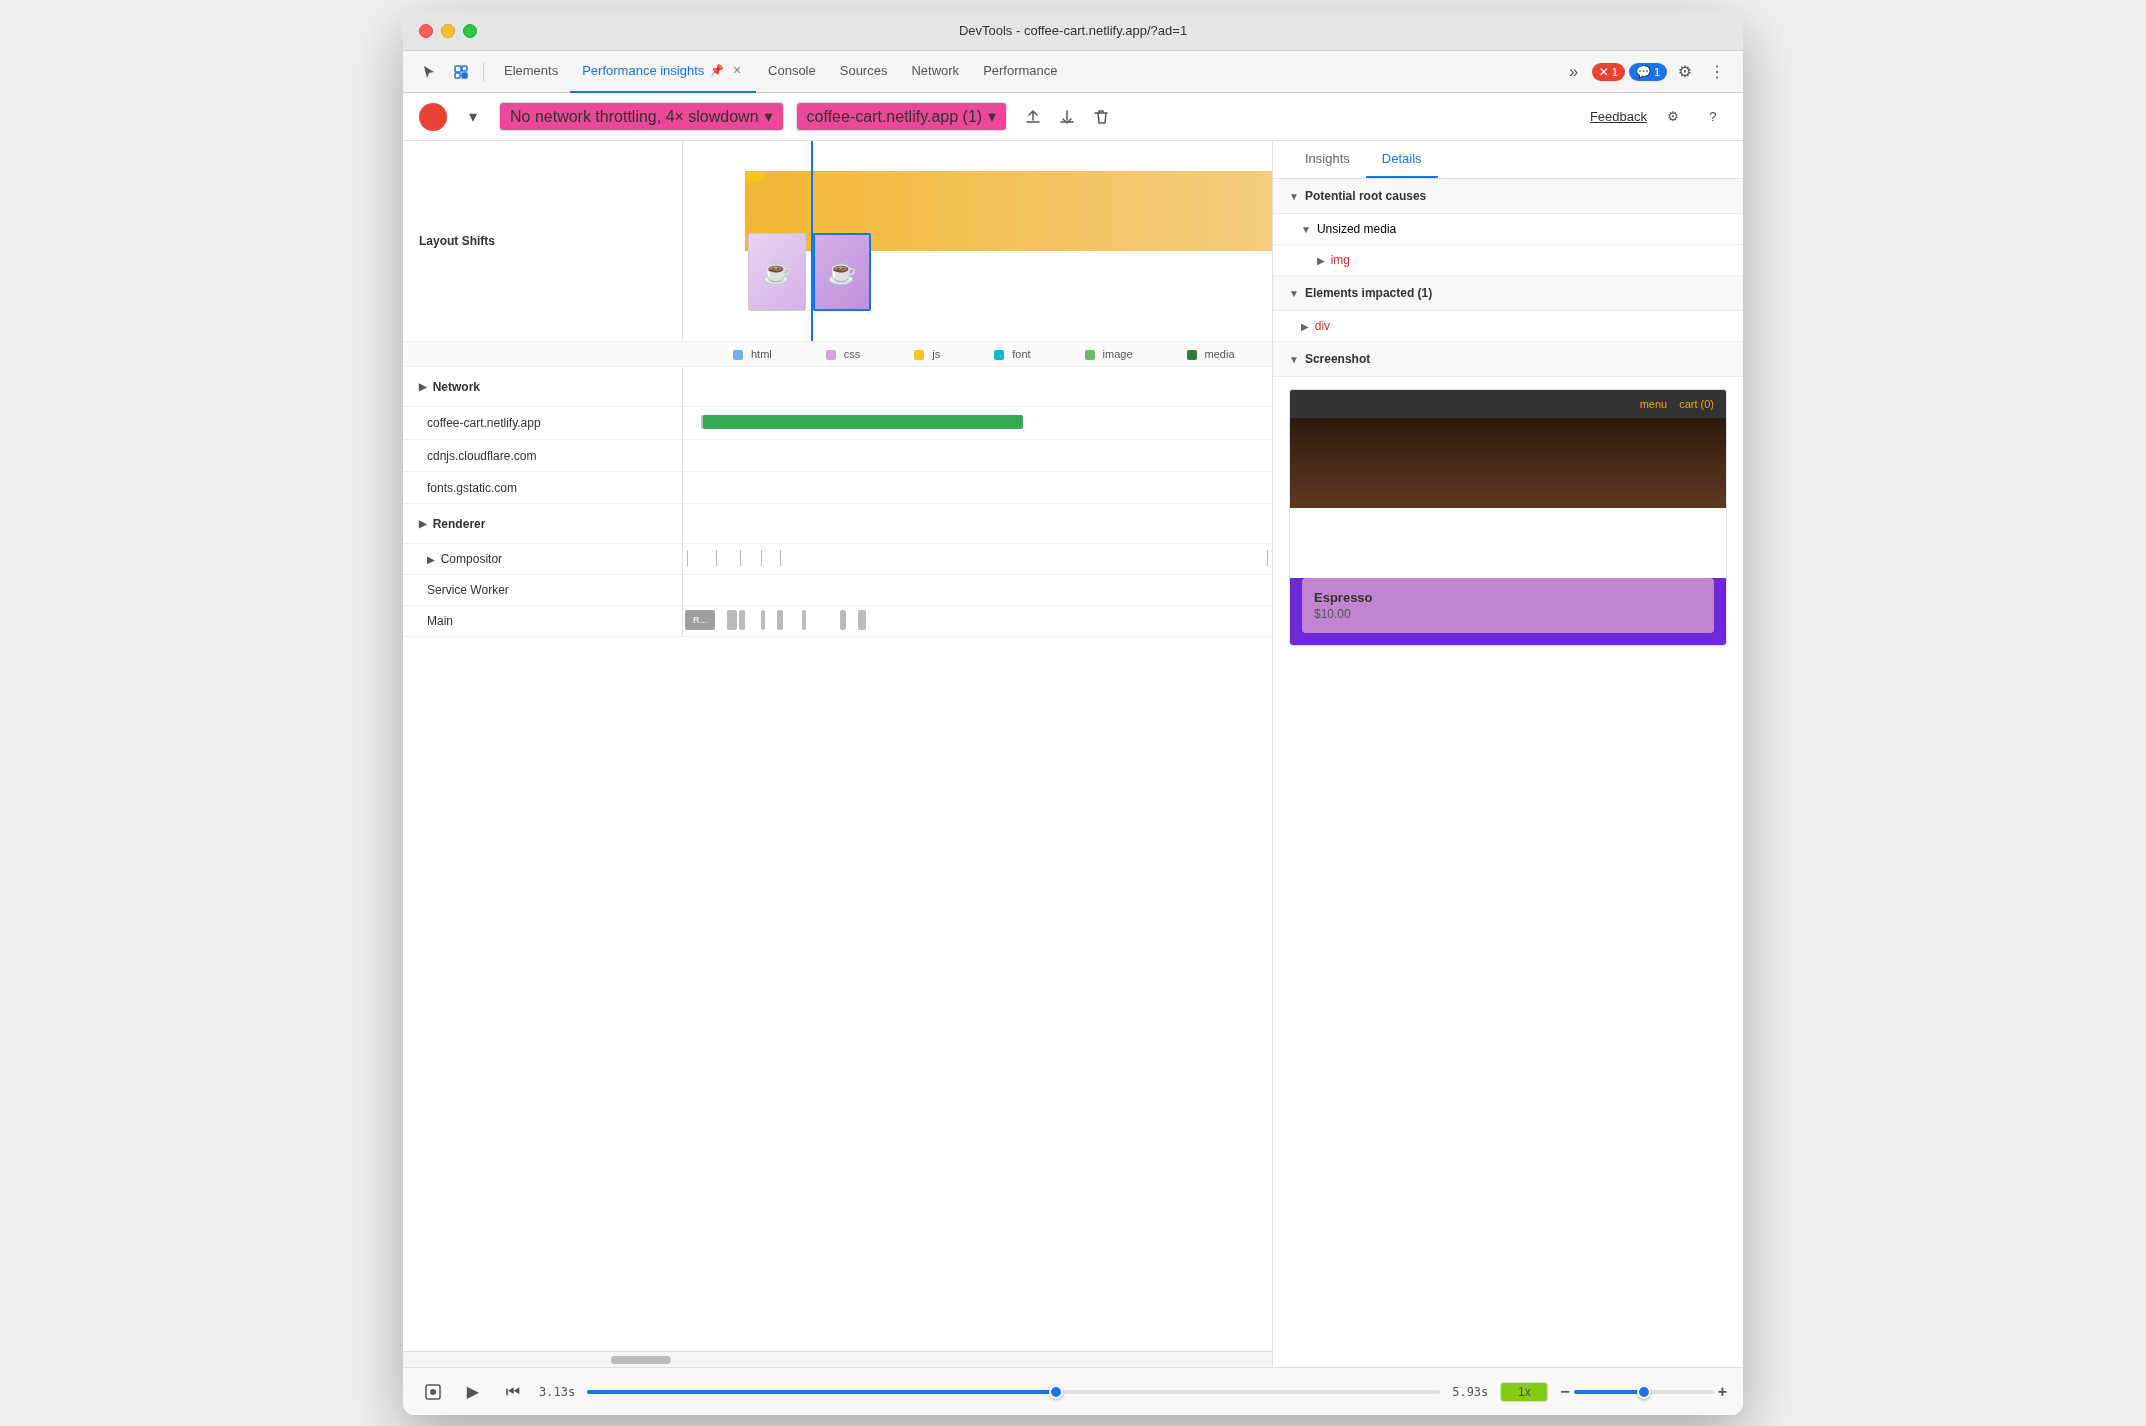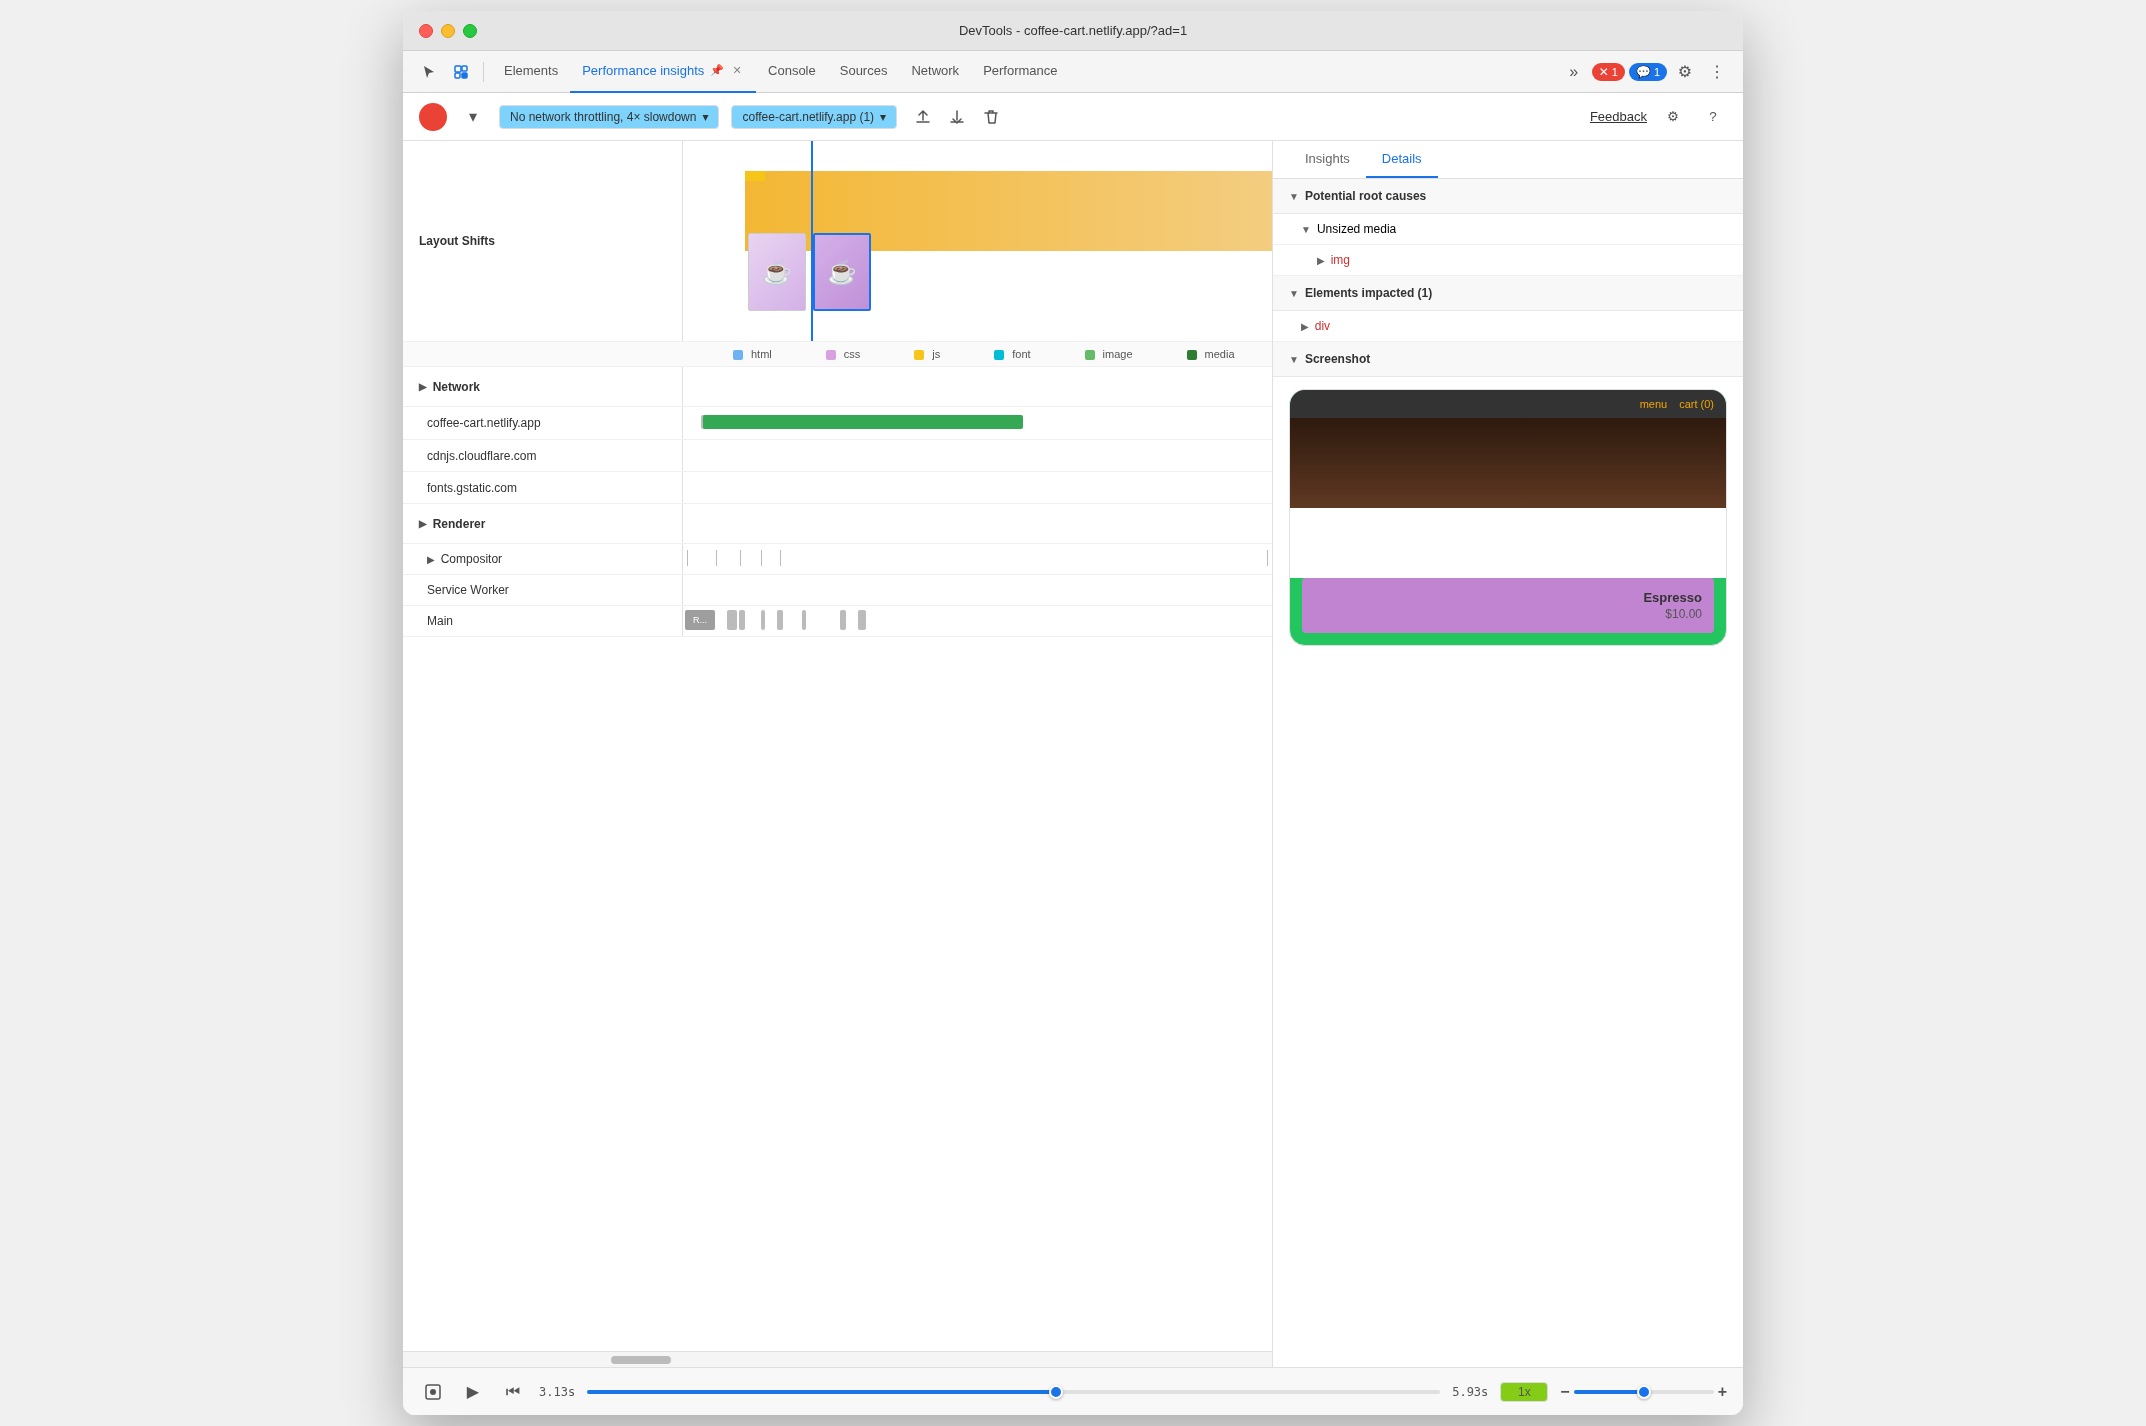--- a/index.html
+++ b/index.html
@@ -157,24 +157,24 @@
       width: 28px;
       height: 28px;
       background: #ea4335;
       border-radius: 50%;
       border: none;
       cursor: pointer;
       flex-shrink: 0;
     }
     .dropdown-btn {
       border: 1px solid #dadce0;
-      background: #7dd3fc;
+      background: #ec4899;
       border-radius: 4px;
       padding: 4px 10px;
-      font-size: 12px;
+      font-size: 16px;
       cursor: pointer;
       display: flex;
       align-items: center;
       gap: 6px;
       color: #333;
     }
     .feedback-link {
       color: #333;
       text-decoration: underline;
       cursor: pointer;
@@ -471,26 +471,25 @@
       font-size: 10px;
     }
     .link-red {
       color: #d32f2f;
       cursor: pointer;
     }
     .screenshot-section {
       padding: 12px 16px;
     }
     .screenshot-preview {
-      background: #22c55e;
+      background: #6d28d9;
       border: 1px solid #e0e0e0;
-      border-radius: 16px;
+      border-radius: 4px;
       overflow: hidden;
       width: 100%;
-      text-align: right;
     }
     .screenshot-nav {
       background: #333;
       height: 28px;
       display: flex;
       align-items: center;
       justify-content: flex-end;
       padding: 0 12px;
       gap: 12px;
     }

